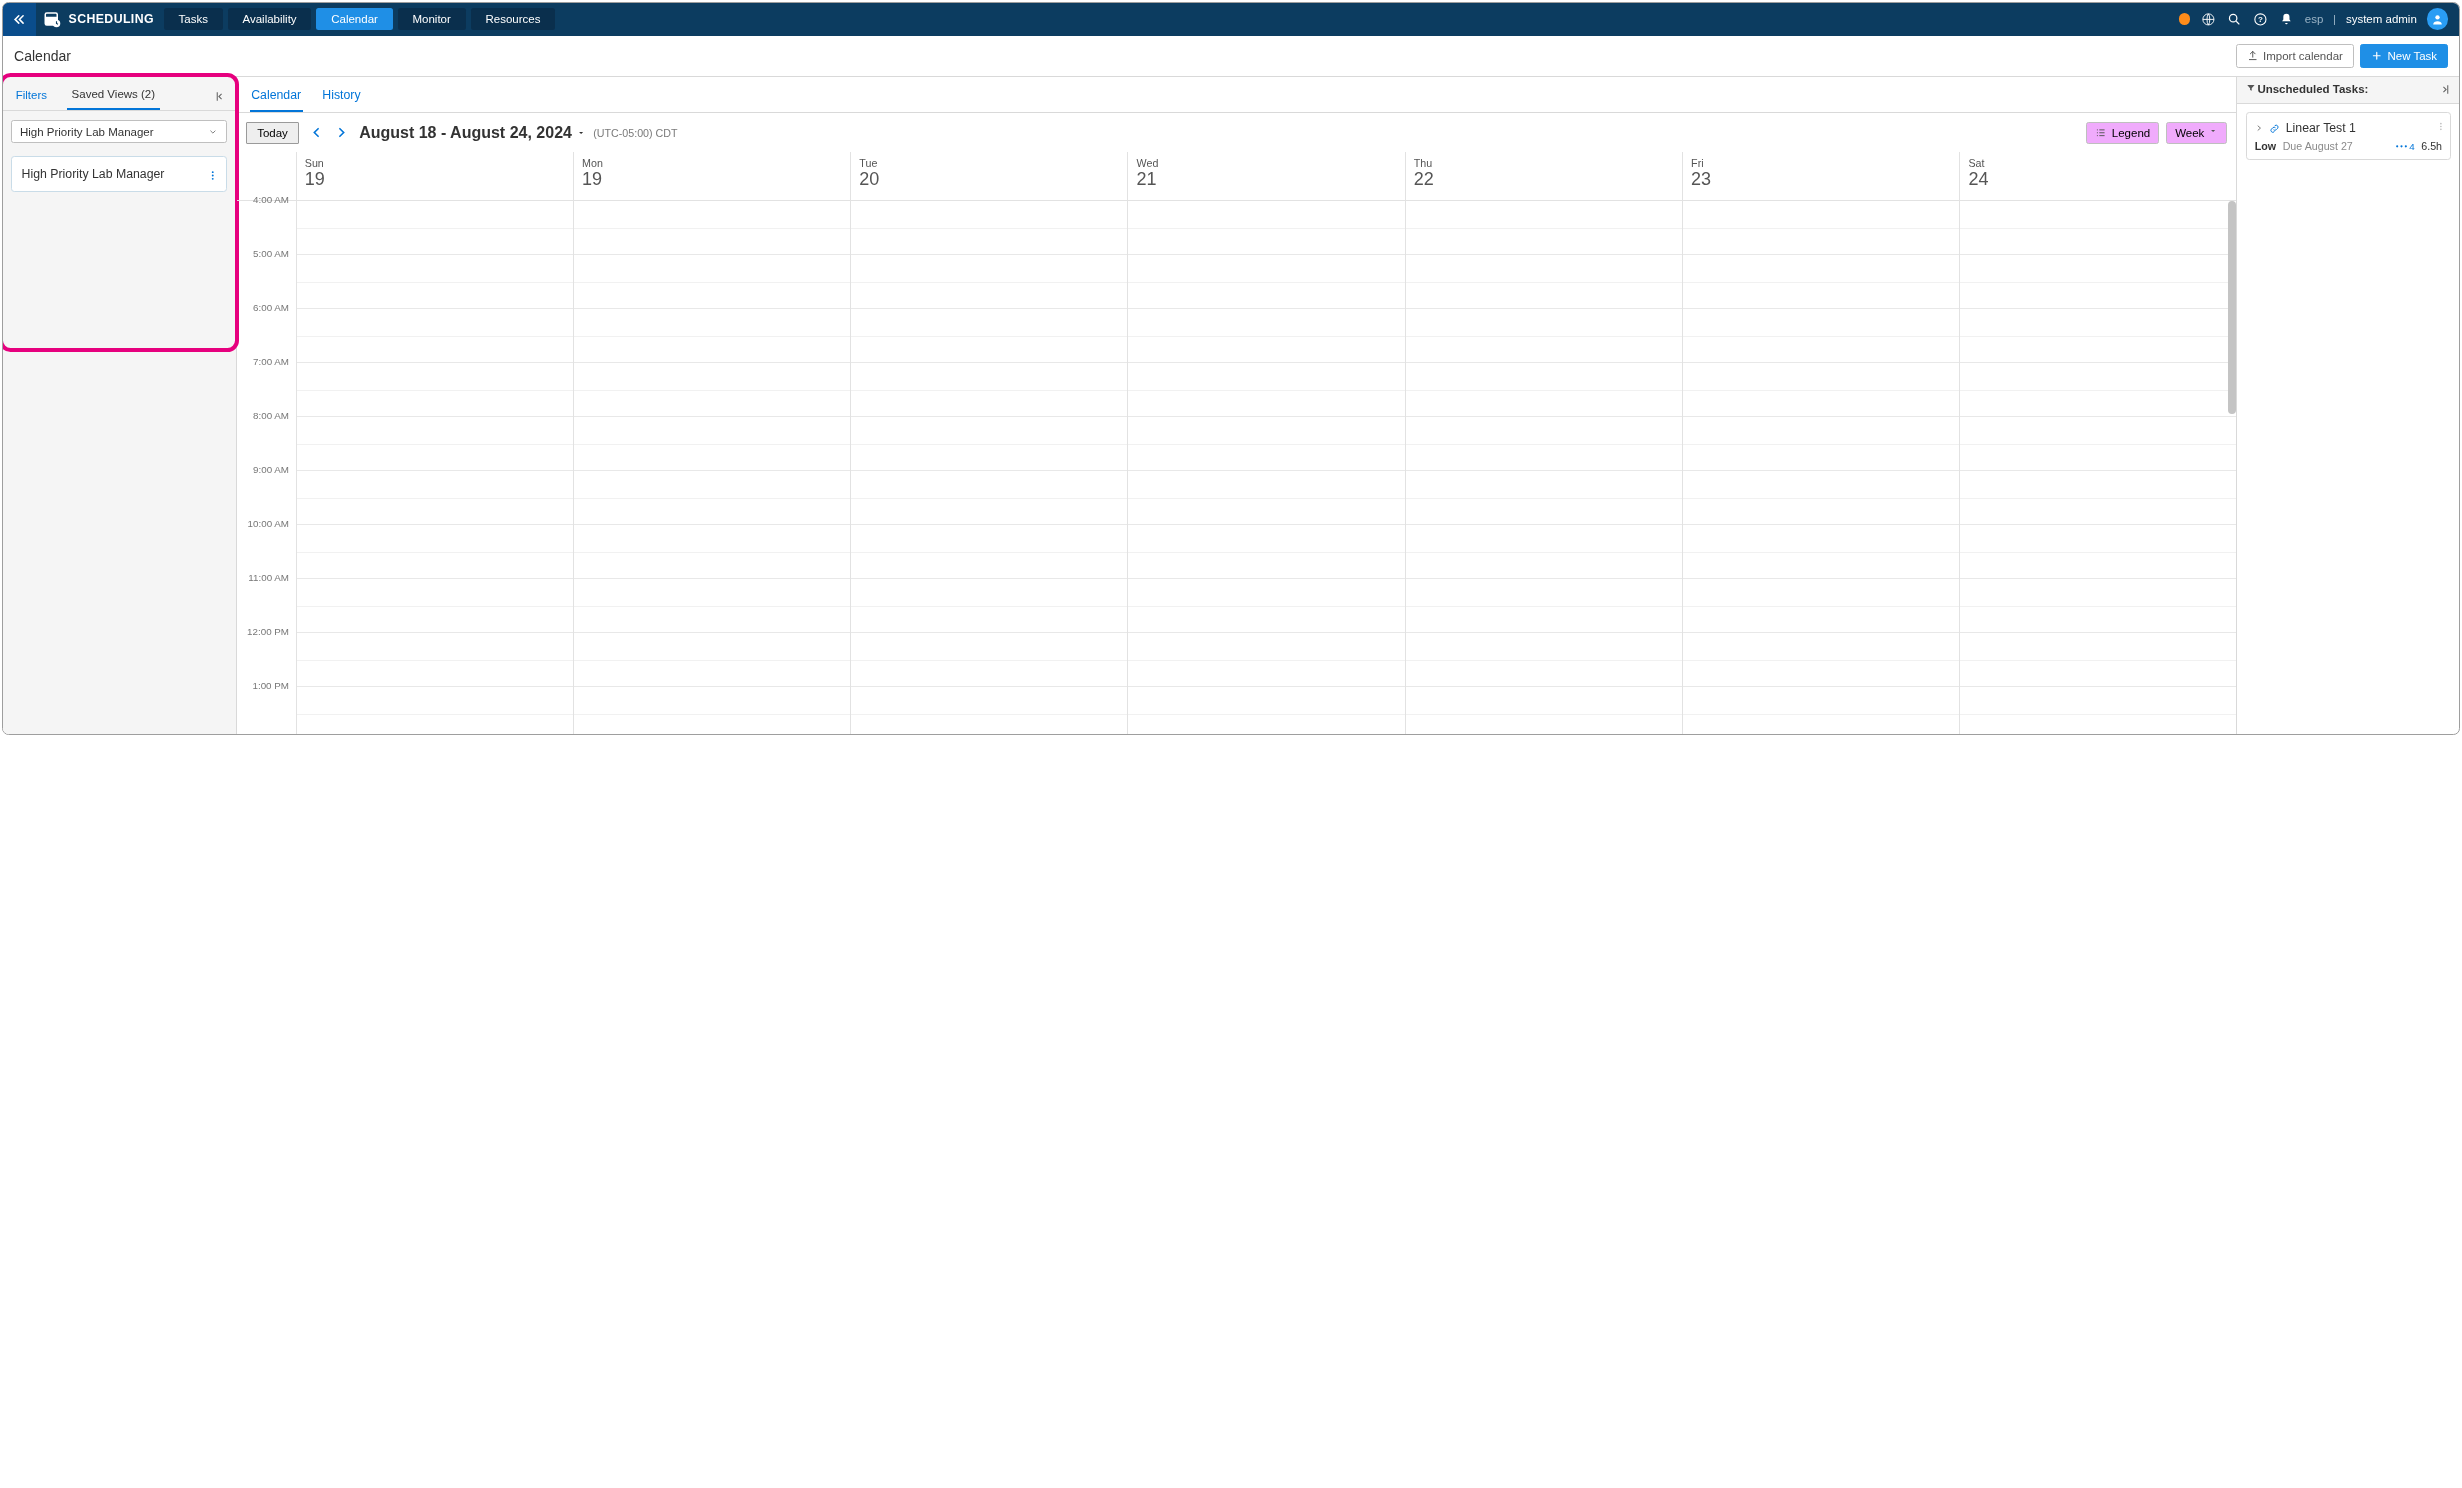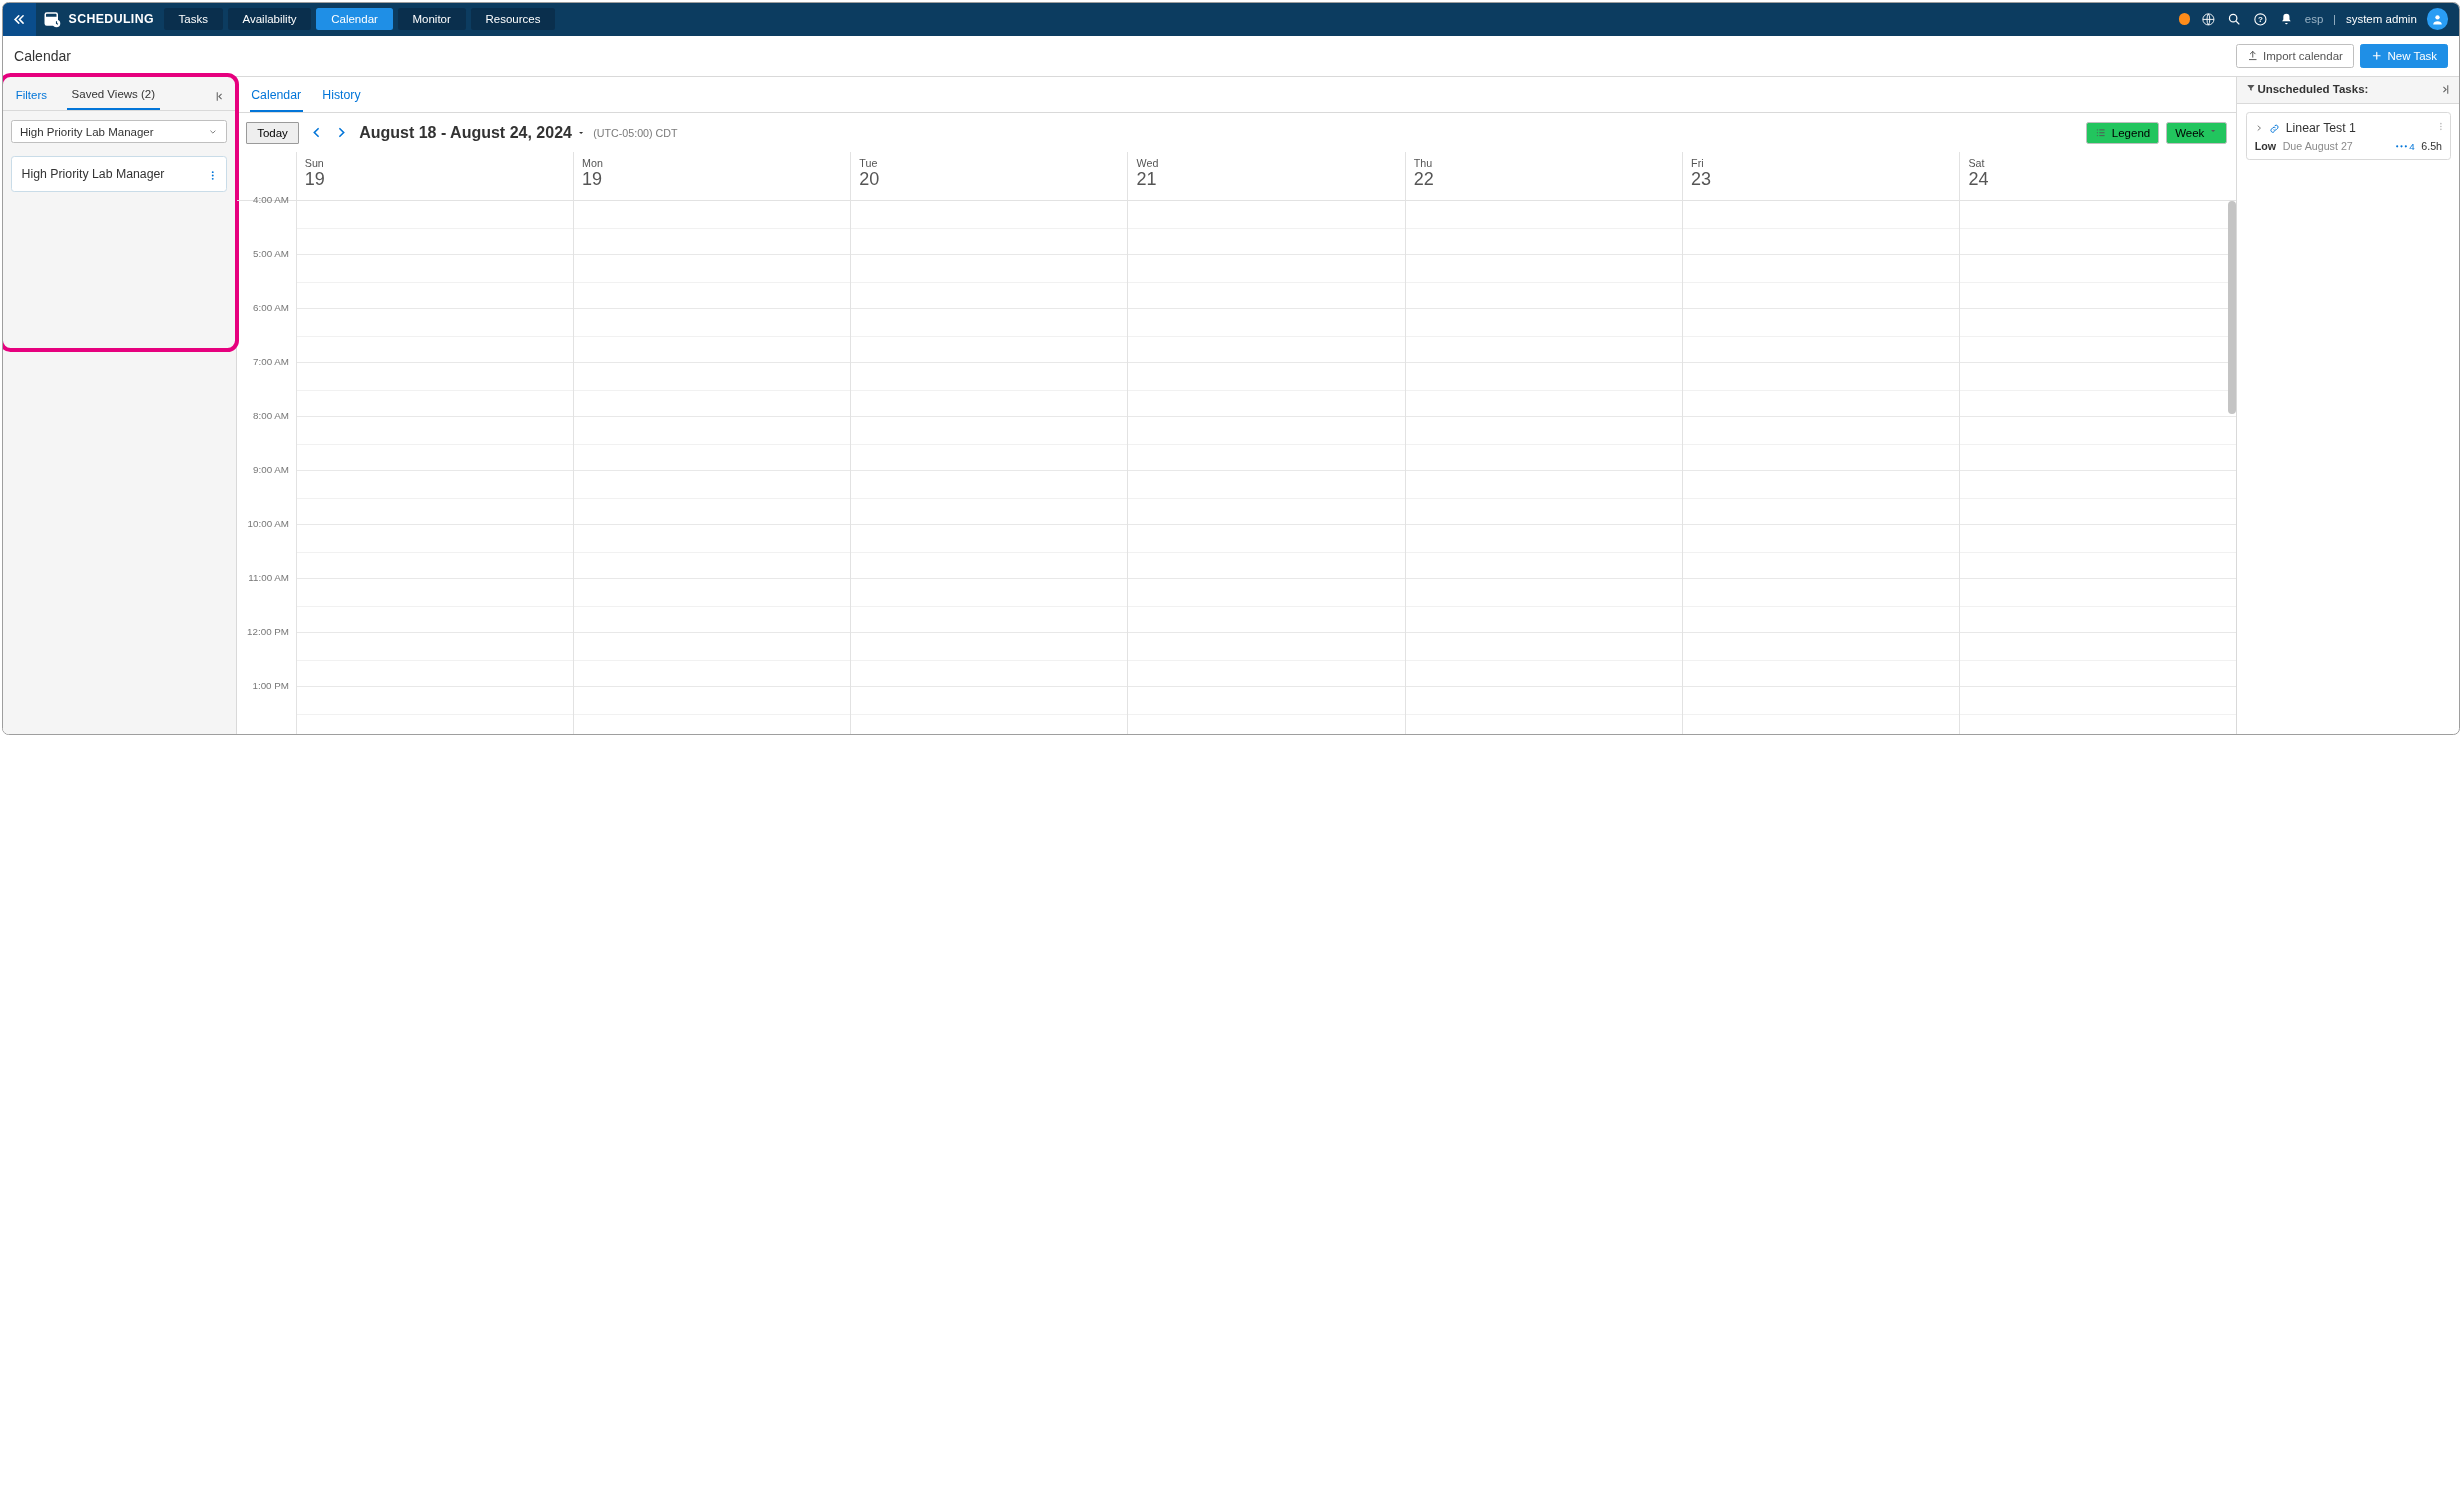--- a/index.html
+++ b/index.html
@@ -56,21 +56,21 @@
   .cal-tab { padding:4.9px 1.6px 8.2px 1.6px; color:#0275d8; font-weight:500; cursor:pointer; font-size:12.3px; }
   .cal-tab.active { border-bottom:2.5px solid #0275d8; }
 
   .cal-toolbar { display:flex; align-items:center; gap:8.2px; padding:8.2px 9.8px; }
   .btn-today { border:0.8px solid #9a9a9a; background:#eee; padding:4.1px 9.8px; border-radius:1px; cursor:pointer; font-size:11.5px; }
   .nav-arrows { display:flex; gap:4.9px; }
   .arrow { color:#0275d8; cursor:pointer; padding:3.3px; }
   .date-range { font-weight:600; font-size:16px; display:flex; align-items:center; gap:4.9px;}
   .tz { color:#7a7a7a; font-size:10.7px; }
   .toolbar-right { margin-left:auto; display:flex; gap:6.6px; }
-  .btn-legend { border:0.8px solid #bfbfbf; background:#22c55e; padding:4.1px 8.2px; border-radius:2.5px; cursor:pointer; display:flex; align-items:flex-start; gap:4.9px; font-size:11.5px; }
+  .btn-legend { border:0.8px solid #bfbfbf; background:#f0abfc; padding:4.1px 8.2px; border-radius:2.5px; cursor:pointer; display:flex; align-items:flex-start; gap:4.9px; font-size:11.5px; }
 
   .cal-grid { flex:1; display:flex; overflow:hidden; position:relative;}
   .time-col { width:59px; flex-shrink:0; }
   .day-cols { flex:1; display:flex; }
   .day-col { flex:1; border-left:0.8px solid #e2e2e2; }
   .day-header { height:49px; border-bottom:0.8px solid #e2e2e2; padding:4.9px 8.2px;}
   .day-name { font-size:10.7px; color:#555; }
   .day-num { font-size:18px; color:#555; }
   .time-col .day-header { border-bottom:0.8px solid #e2e2e2; }
   .hour-row { height:54px; border-bottom:0.8px solid #e8e8e8; position:relative; }

